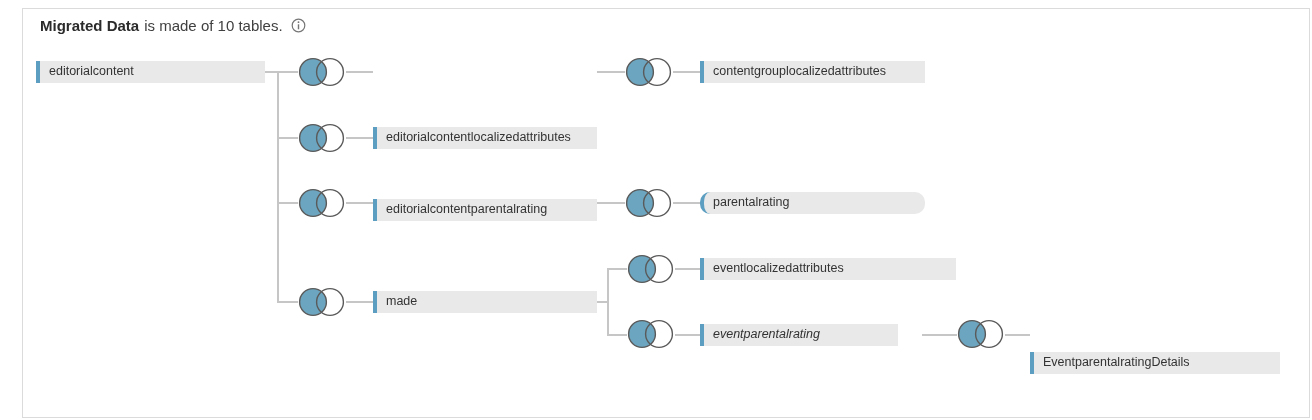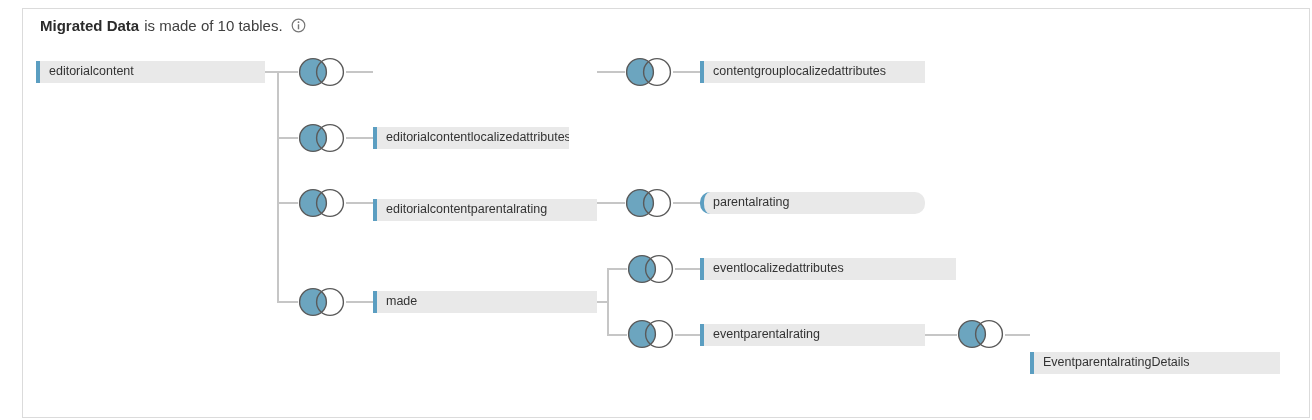--- a/index.html
+++ b/index.html
@@ -42,26 +42,26 @@
   .join-icon { position: absolute; width: 48px; height: 30px; cursor: pointer; }
 
   .line { position: absolute; background: #c6c6c6; }
   .h { height: 2px; }
   .v { width: 2px; }
 
   
   #n-editorialcontent            { left: 36px;   top: 61px;  width: 229px; }
   #n-contentgroup                { left: 373px;  top: 61px;  width: 224px; }
   #n-contentgrouploc             { left: 700px;  top: 61px;  width: 225px; }
-  #n-editorialcontentloc         { left: 373px;  top: 127px; width: 196px; }
+  #n-editorialcontentloc         { left: 373px;  top: 127px; width: 224px; }
   #n-editorialcontentpr          { left: 373px;  top: 192px; width: 224px; margin-top: 7px; }
   #n-parentalrating              { left: 700px;  top: 192px; width: 225px; border-radius: 10px; }
   #n-eventloc                    { left: 700px;  top: 258px; width: 256px; }
   #n-event                       { left: 373px;  top: 291px; width: 224px; }
-  #n-eventpr                     { left: 700px;  top: 324px; width: 225px; }
+  #n-eventpr                     { left: 700px;  top: 324px; width: 198px; font-style: italic; }
   #n-eventprdetails              { left: 1030px; top: 313px; width: 250px; margin-top: 39px; }
 </style>
 </head>
 <body>
 
 <div class="canvas">
   <div class="panel"></div>
 
   <div class="title-bar">
     <span class="title-name">Migrated Data</span>

